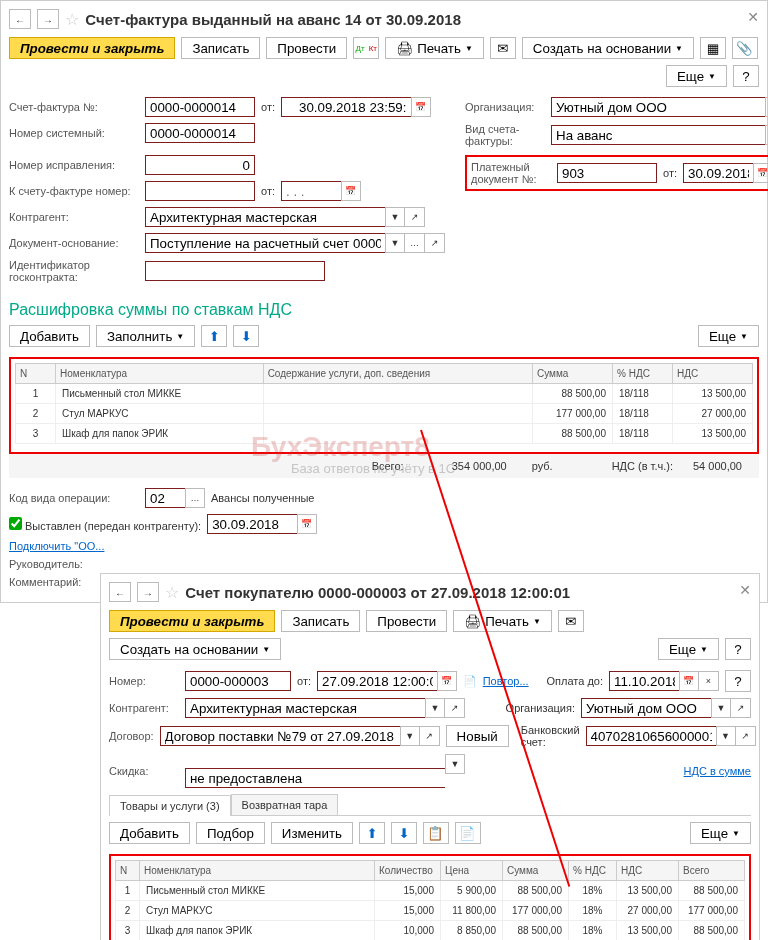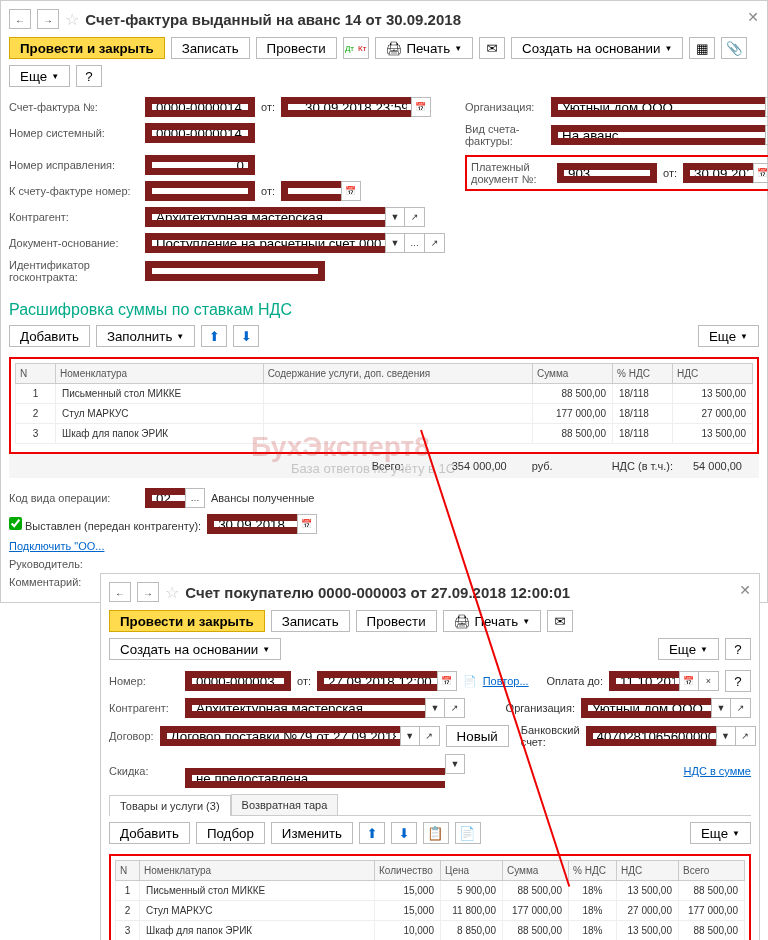--- a/index.html
+++ b/index.html
@@ -5,28 +5,28 @@
 * { box-sizing: border-box; margin: 0; padding: 0; }
 body { font-family: Arial, sans-serif; font-size: 11px; background: #fff; color: #333; width: 768px; }
 .window { border: 1px solid #ccc; padding: 8px; position: relative; background: #fff; }
 .titlebar { display: flex; align-items: center; gap: 6px; margin-bottom: 8px; }
 .nav-btn { width: 22px; height: 20px; border: 1px solid #bbb; background: #fff; display: flex; align-items: center; justify-content: center; cursor: pointer; font-size: 10px; }
 .star { color: #ccc; font-size: 16px; cursor: pointer; }
 .title { font-size: 15px; font-weight: bold; }
 .close-x { position: absolute; top: 8px; right: 8px; cursor: pointer; font-size: 14px; color: #888; }
 .toolbar { display: flex; gap: 6px; margin-bottom: 10px; align-items: center; flex-wrap: wrap; }
 .btn { border: 1px solid #bbb; background: #fff; padding: 3px 10px; cursor: pointer; display: flex; align-items: center; gap: 4px; height: 22px; }
-.btn.primary { background: #ffdb4d; border-color: #d4a800; font-weight: bold; }
+.btn.primary { background: #ffdb4d; border-color: #d4a800; font-weight: bold; font-style: italic; }
 .btn.icon-only { padding: 3px 6px; width: 26px; justify-content: center; }
 .btn .caret { font-size: 8px; }
 .form-row { display: flex; align-items: center; margin-bottom: 6px; gap: 6px; }
 .form-cols { display: flex; gap: 20px; }
 .col { flex: 1; }
 .label { width: 130px; color: #555; font-size: 11px; }
-.input { border: 7px solid #7f1d1d; padding: 2px 4px; height: 20px; background: #fff; }
+.input { border: 1px solid #7f1d1d; padding: 2px 4px; height: 20px; background: #fff; }
 .input-group { display: flex; }
 .input-group .input { border-right: none; }
 .input-group .addon { width: 20px; height: 20px; border: 1px solid #bbb; display: flex; align-items: center; justify-content: center; cursor: pointer; font-size: 9px; }
 .input-group .addon + .addon { border-left: none; }
 .red-box { border: 2px solid #e00; padding: 4px; }
 .section-title { color: #0a8; font-size: 16px; margin: 12px 0 6px; }
 .table { width: 100%; border-collapse: collapse; margin-bottom: 4px; }
 .table th { background: #f5f5f5; border: 1px solid #ccc; padding: 4px; text-align: left; font-weight: normal; color: #555; font-size: 10px; }
 .table td { border: 1px solid #eee; padding: 4px 6px; font-size: 10px; }
 .table td.num { text-align: right; }

